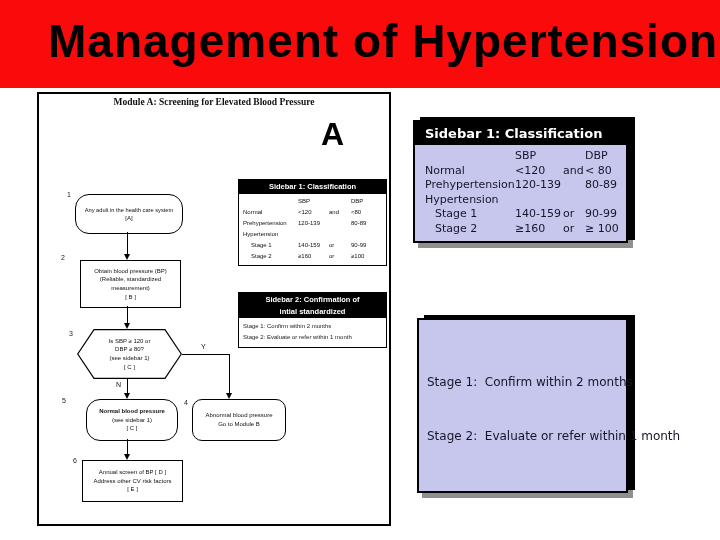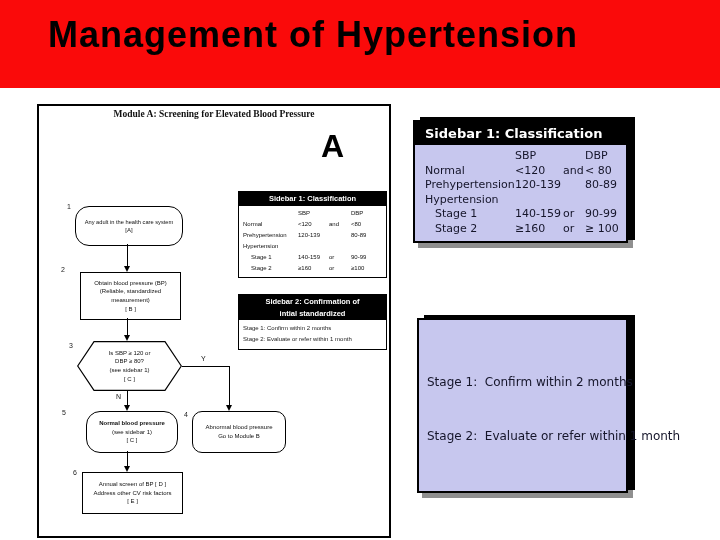--- a/index.html
+++ b/index.html
@@ -3,26 +3,26 @@
 <meta charset="utf-8">
 <style>
   html,body{margin:0;padding:0;}
   body{width:720px;height:540px;position:relative;background:#ffffff;
        font-family:"Liberation Sans",sans-serif;overflow:hidden;}
   .abs{position:absolute;}
 
   
   .banner{left:0;top:0;width:720px;height:88px;background:#fa0a0a;}
   .banner h1{position:absolute;left:48px;top:14px;margin:0;color:#000;
-             font-size:36px;font-weight:700;letter-spacing:1px;
+             font-size:46px;font-weight:700;letter-spacing:1px;
              font-family:"Liberation Sans",sans-serif;}
 
   
   .panel{left:37px;top:92px;width:350px;height:430px;background:#fff;
-         border:2px solid #000;margin-top:12px;}
+         border:2px solid #000;}
   .panel-title{position:absolute;left:0;top:3px;width:100%;text-align:center;
                font-family:"Liberation Serif",serif;font-weight:700;font-size:9.5px;color:#111;}
   .bigA{position:absolute;left:282px;top:22px;font-size:32px;font-weight:700;color:#000;}
 
   .node{position:absolute;background:#fff;border:1px solid #000;color:#111;
         display:flex;flex-direction:column;justify-content:center;text-align:center;
         font-size:6px;line-height:1.45;}
   .node div{white-space:nowrap;}
   .round{border-radius:14px;}
   .thick{border-width:1.5px;}
@@ -167,21 +167,21 @@
       <span>or</span>
       <span>90-99</span>
 
       <span class="ind">Stage 2</span>
       <span>≥160</span>
       <span>or</span>
       <span>≥100</span>
     </div>
   </div>
 
-  <div class="mini" style="left:199px;top:188px;width:147px">
+  <div class="mini" style="left:199px;top:198px;width:147px">
     <div class="mini-head">
       <div>Sidebar 2: Confirmation of</div>
       <div>intial standardized</div>
     </div>
     <div class="mini2-body">
       <div>Stage 1: Confirm within 2 months</div>
       <div>Stage 2: Evaluate or refer within 1 month</div>
     </div>
   </div>
 </div>

